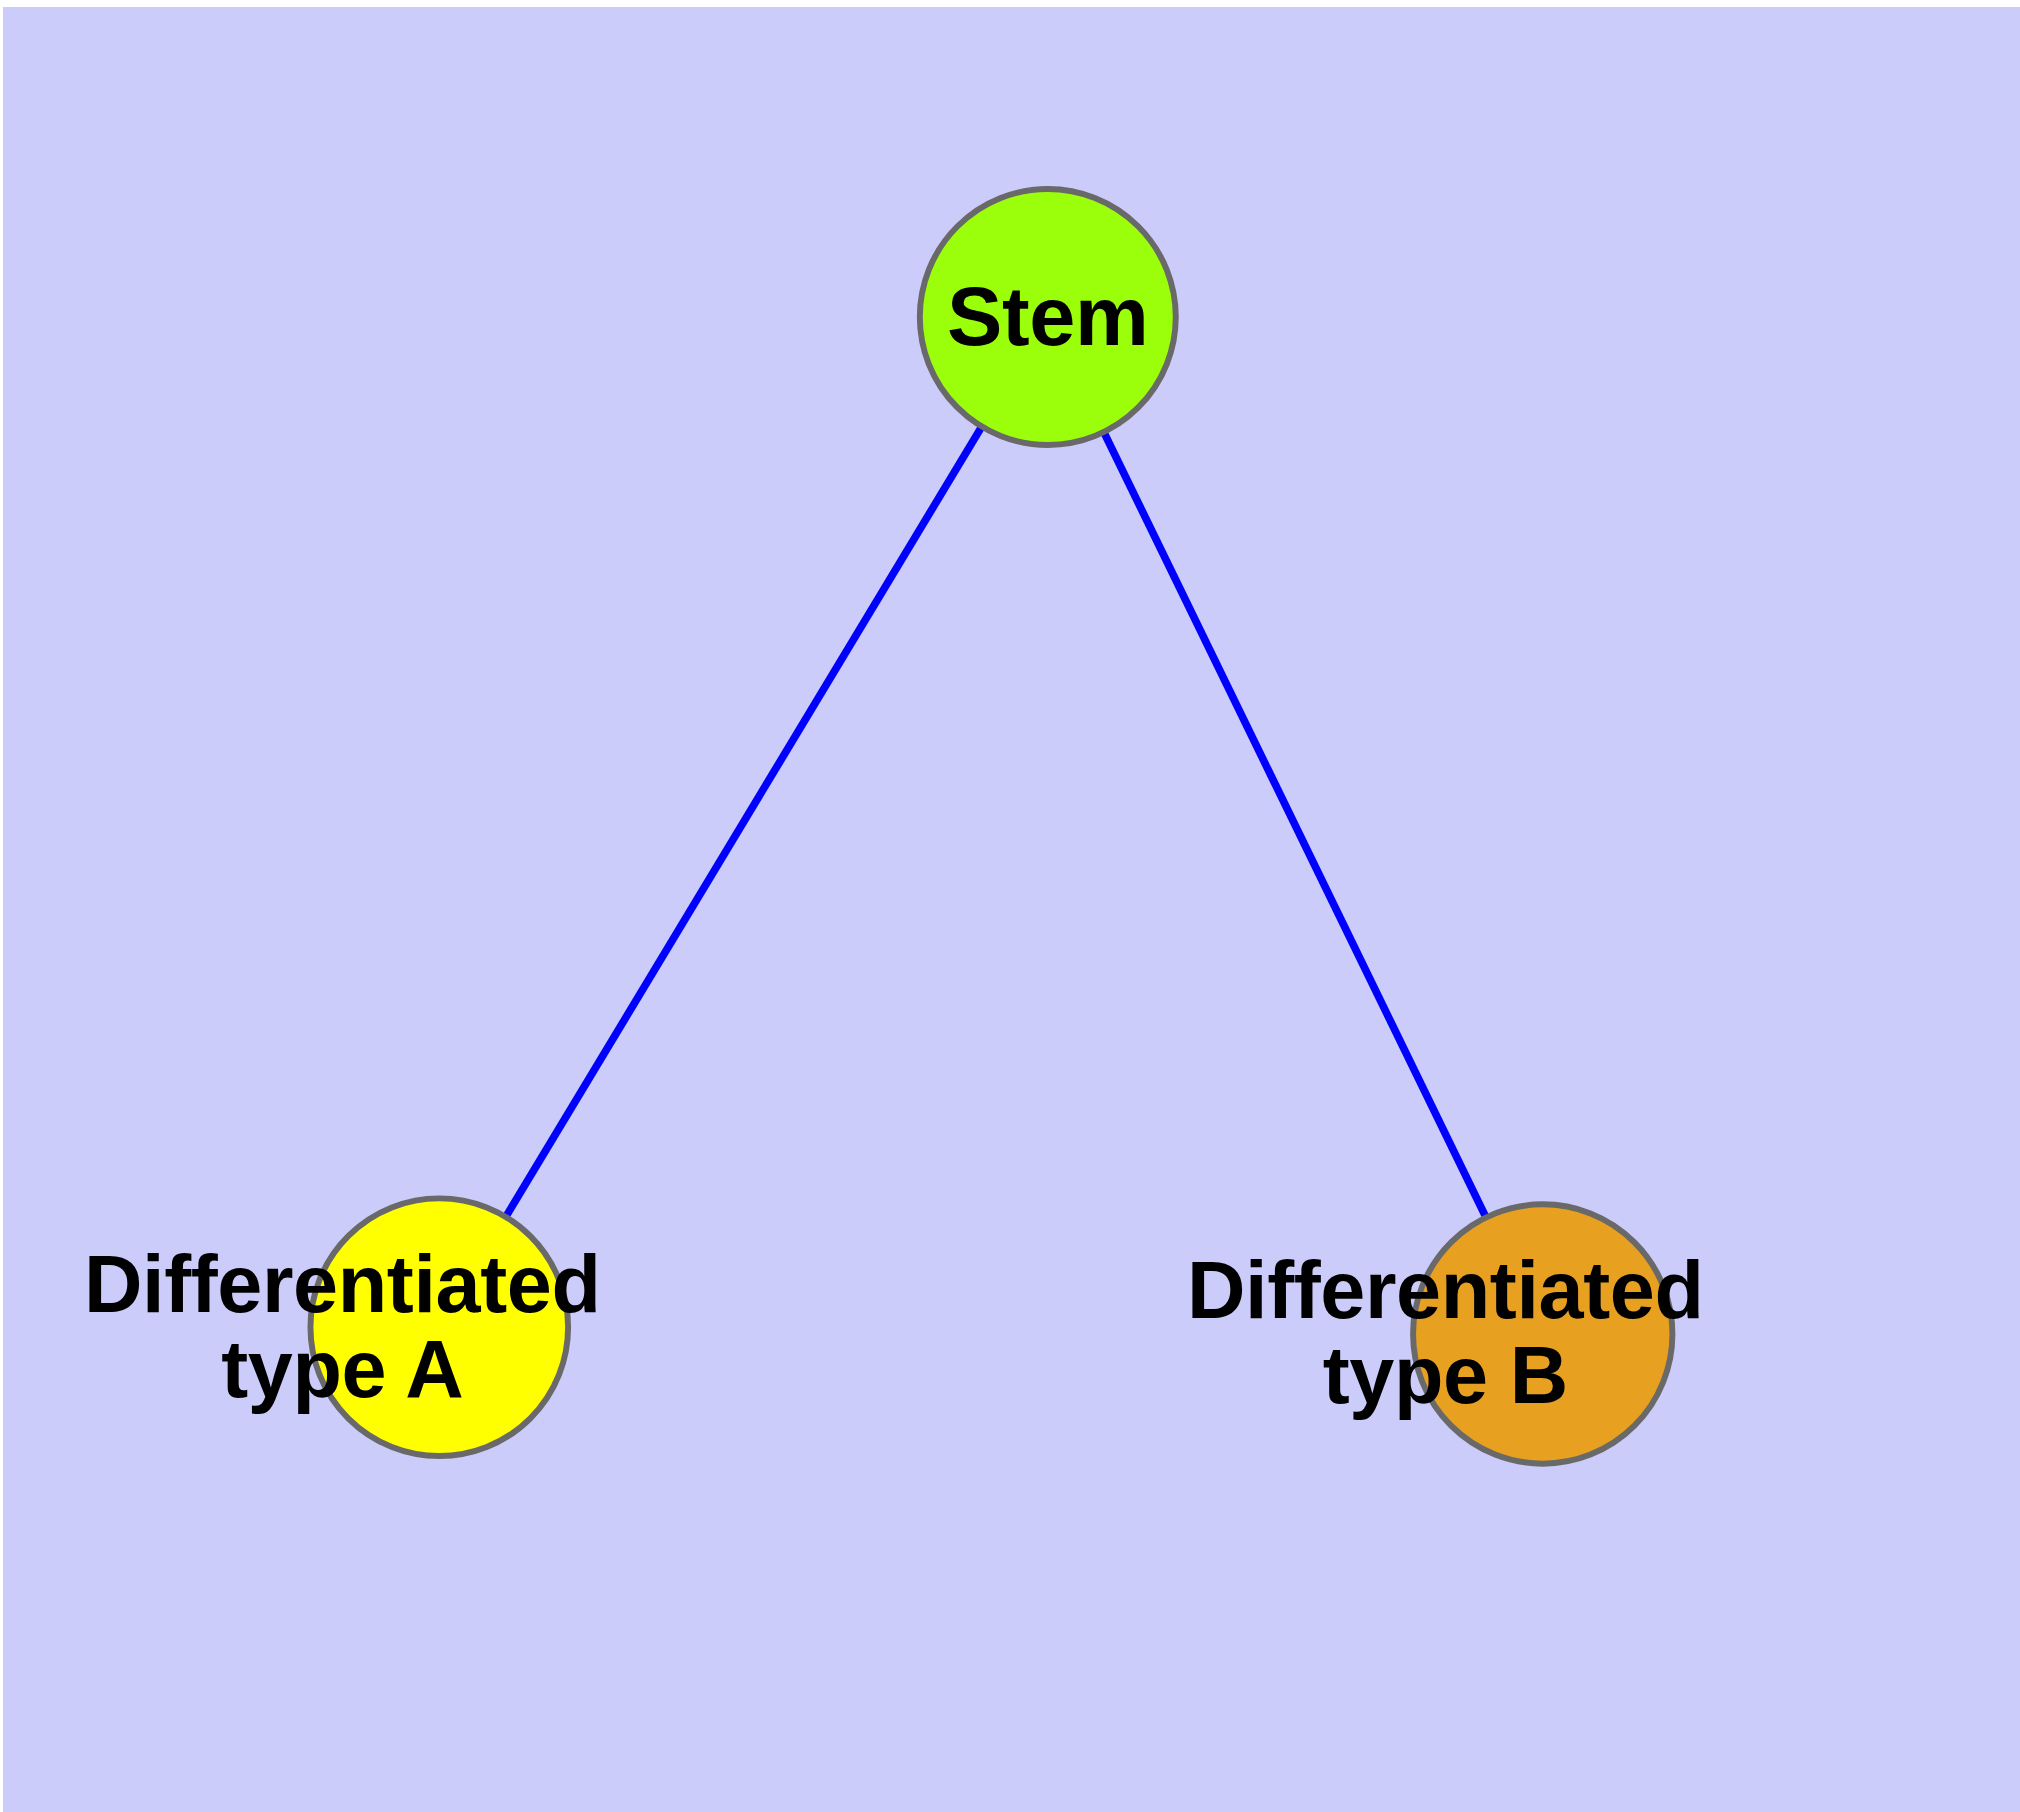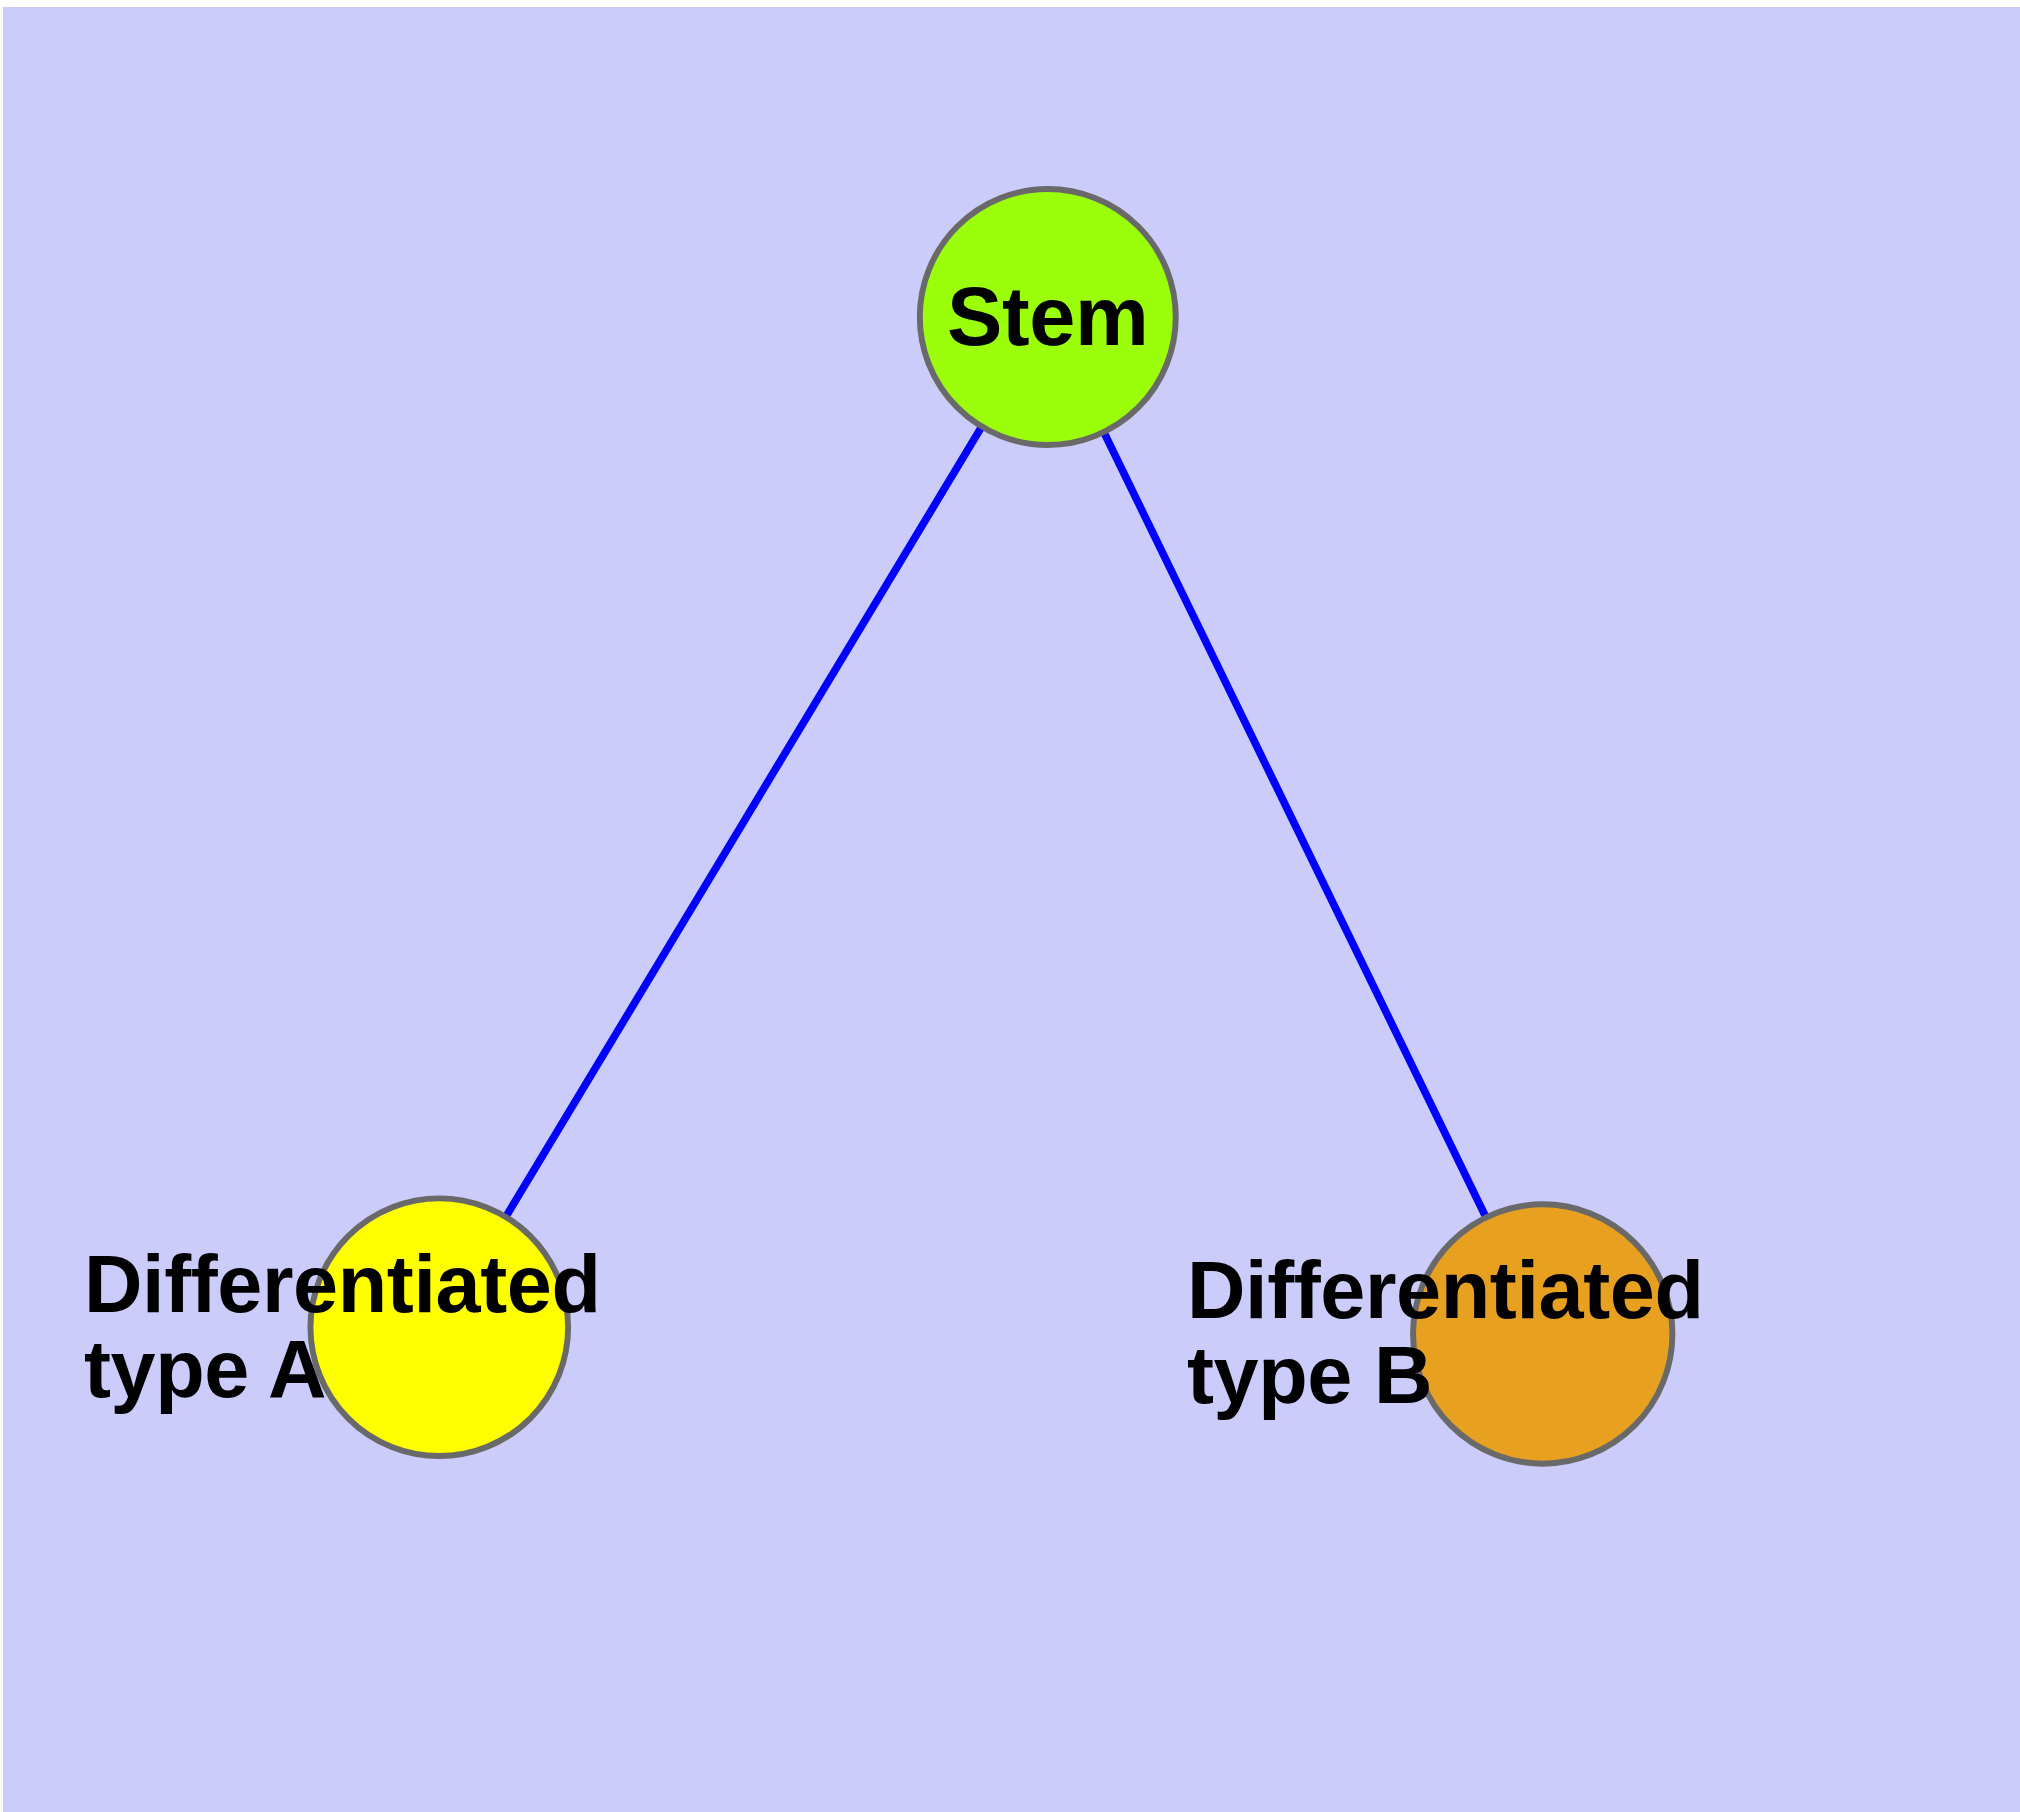--- a/index.html
+++ b/index.html
@@ -41,20 +41,21 @@
   .node-circle {
     stroke: #696969;
     stroke-width: 7;
   }
   .node-label {
     position: absolute;
     color: #000000;
     font-weight: bold;
     font-size: 81px;
     line-height: 1.05;
+    text-align: center;
     white-space: pre-line;
     letter-spacing: -0.4px;
     pointer-events: none;
     -webkit-font-smoothing: antialiased;
   }
   .label-stem {
     font-size: 83px;
   }
 </style>
 </head>

